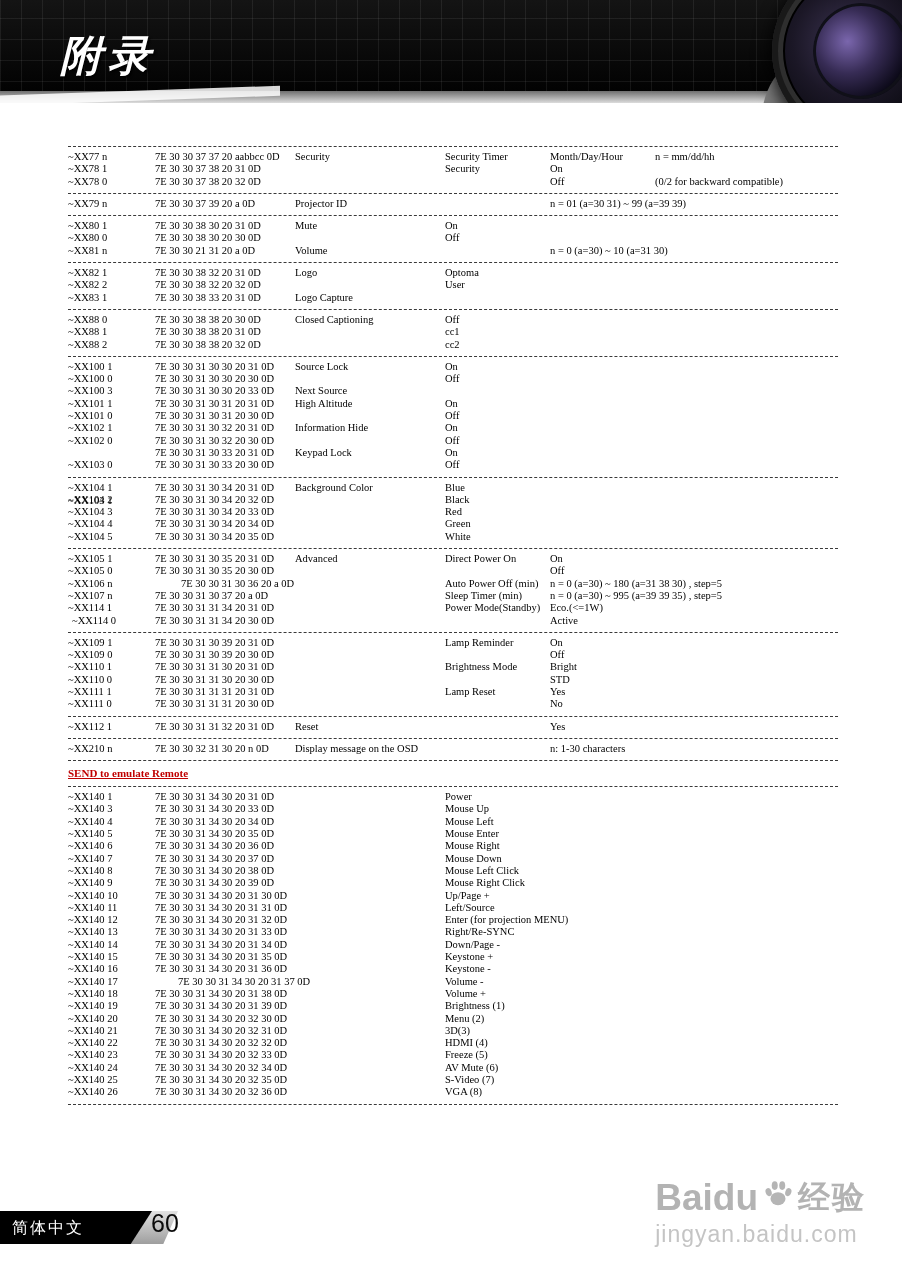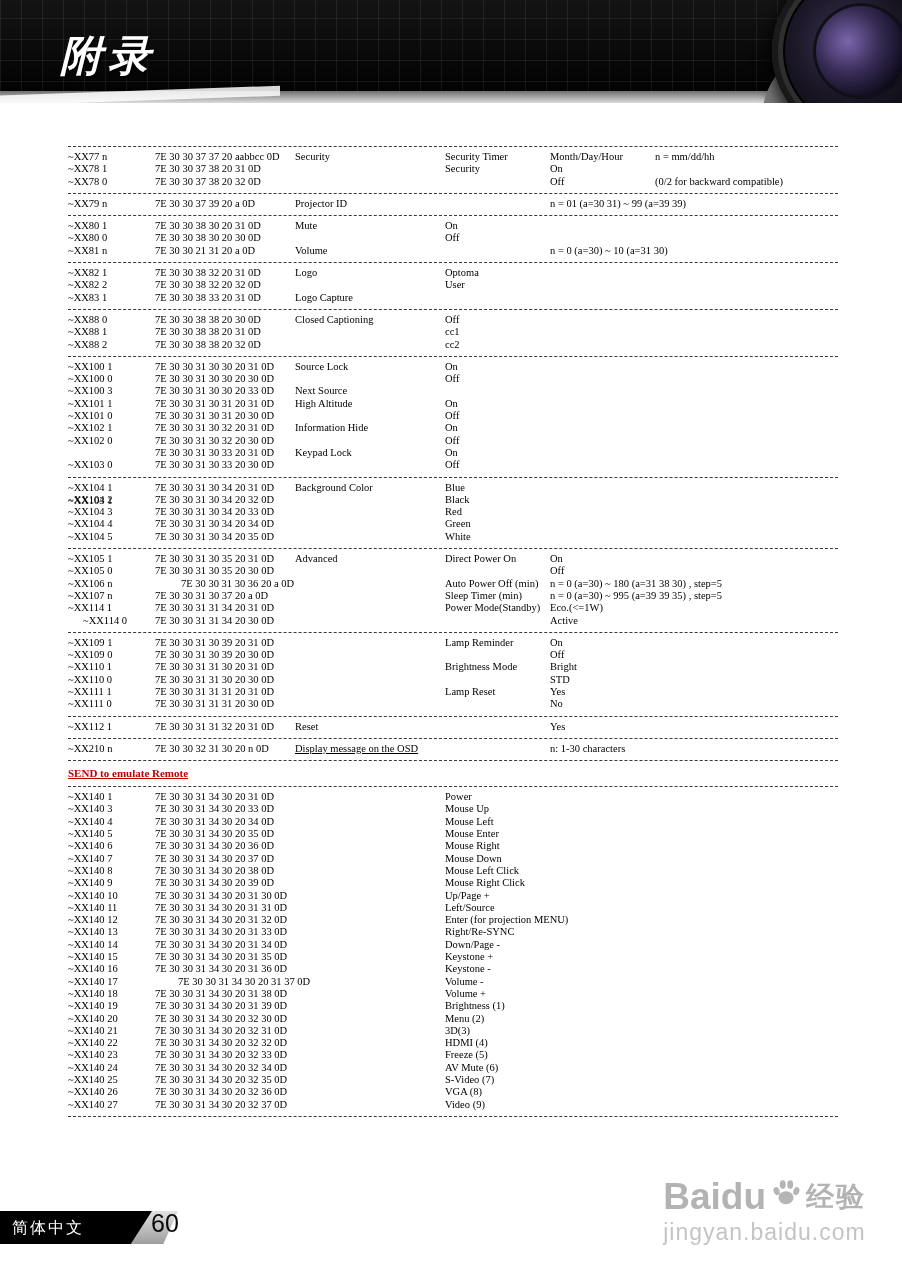--- a/index.html
+++ b/index.html
@@ -81,21 +81,21 @@
     font-size:25px; color:#0a0a0a; font-family:"Liberation Sans", sans-serif;
   }
 
   
   .watermark {
     position:absolute; right:36px; top:1176px; text-align:left;
     color:#b3b3b3; font-family:"Liberation Sans", sans-serif;
   }
   .wm-line1 { display:flex; align-items:center; gap:5px; }
   .wm-brand { font-size:37px; font-weight:bold; letter-spacing:0px; }
-  .wm-cn { font-size:28px; font-weight:bold; letter-spacing:2px; }
+  .wm-cn { font-size:32px; font-weight:bold; letter-spacing:2px; }
   .wm-paw { width:30px; height:30px; margin-top:-8px; }
   .wm-url { font-size:23px; color:#c4c4c4; margin-top:1px; letter-spacing:1px; }
 </style>
 </head>
 <body>
 
 <div class="page-header">
   <div class="header-title">附录</div>
   <div class="header-edge"></div>
   <div class="header-slash"></div>
@@ -295,21 +295,21 @@
         <span class="tcell" style="left: 377px;">Sleep Timer (min)</span>
         <span class="tcell" style="left: 482px;">n = 0 (a=30) ~ 995 (a=39 39 35) , step=5</span>
       </div>
       <div class="trow">
         <span class="tcell" style="left: 0px;">~XX114 1</span>
         <span class="tcell" style="left: 87px;">7E 30 30 31 31 34 20 31 0D</span>
         <span class="tcell" style="left: 377px;">Power Mode(Standby)</span>
         <span class="tcell" style="left: 482px;">Eco.(&lt;=1W)</span>
       </div>
       <div class="trow">
-        <span class="tcell" style="left: 15px;">~XX114 0</span>
+        <span class="tcell" style="left: 4px;">~XX114 0</span>
         <span class="tcell" style="left: 87px;">7E 30 30 31 31 34 20 30 0D</span>
         <span class="tcell" style="left: 482px;">Active</span>
       </div>
     </div>
     <div class="tsection">
       <div class="trow">
         <span class="tcell" style="left: 0px;">~XX109 1</span>
         <span class="tcell" style="left: 87px;">7E 30 30 31 30 39 20 31 0D</span>
         <span class="tcell" style="left: 377px;">Lamp Reminder</span>
         <span class="tcell" style="left: 482px;">On</span>
@@ -347,21 +347,21 @@
         <span class="tcell" style="left: 0px;">~XX112 1</span>
         <span class="tcell" style="left: 87px;">7E 30 30 31 31 32 20 31 0D</span>
         <span class="tcell" style="left: 227px;">Reset</span>
         <span class="tcell" style="left: 482px;">Yes</span>
       </div>
     </div>
     <div class="tsection">
       <div class="trow">
         <span class="tcell" style="left: 0px;">~XX210 n</span>
         <span class="tcell" style="left: 87px;">7E 30 30 32 31 30 20 n 0D</span>
-        <span class="tcell" style="left: 227px; text-decoration: underline;">Display message on the OSD</span>
+        <span class="tcell" style="left: 227px;">Display message on the OSD</span>
         <span class="tcell" style="left: 482px;">n: 1-30 characters</span>
       </div>
     </div>
     <div class="tsection">
       <div class="remote-heading">SEND to emulate Remote</div>
     </div>
     <div class="tsection">
       <div class="trow">
         <span class="tcell" style="left: 0px;">~XX140 1</span>
         <span class="tcell" style="left: 87px;">7E 30 30 31 34 30 20 31 0D</span>
@@ -479,25 +479,20 @@
       </div>
       <div class="trow">
         <span class="tcell" style="left: 0px;">~XX140 25</span>
         <span class="tcell" style="left: 87px;">7E 30 30 31 34 30 20 32 35 0D</span>
         <span class="tcell" style="left: 377px;">S-Video (7)</span>
       </div>
       <div class="trow">
         <span class="tcell" style="left: 0px;">~XX140 26</span>
         <span class="tcell" style="left: 87px;">7E 30 30 31 34 30 20 32 36 0D</span>
         <span class="tcell" style="left: 377px;">VGA (8)</span>
-      </div>
-      <div class="trow">
-        <span class="tcell" style="left: 0px;">~XX140 27</span>
-        <span class="tcell" style="left: 87px;">7E 30 30 31 34 30 20 32 37 0D</span>
-        <span class="tcell" style="left: 377px;">Video (9)</span>
       </div>
     </div>
   </div>
 
 <div class="footer-slash"></div>
 <div class="footer-tab">
   <span>简体中文</span>
 </div>
 <div class="footer-page">60</div>
 

